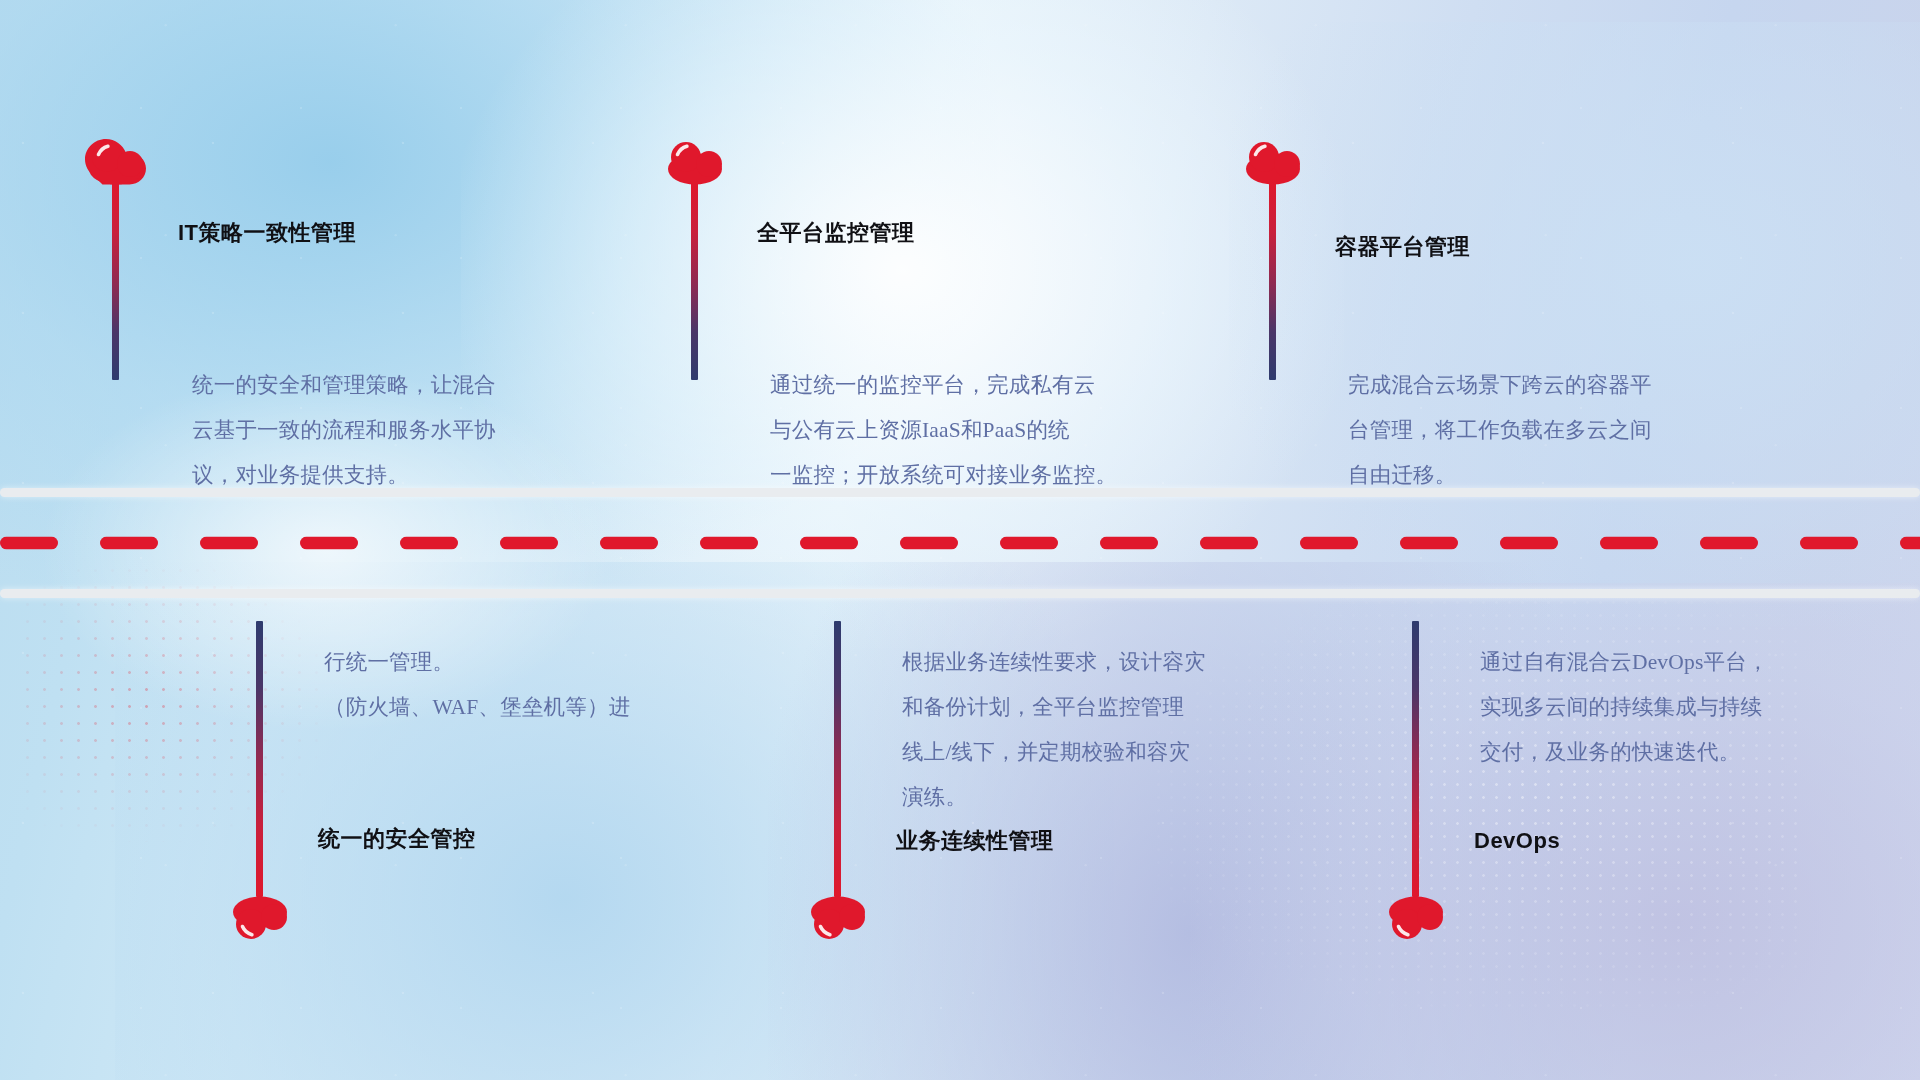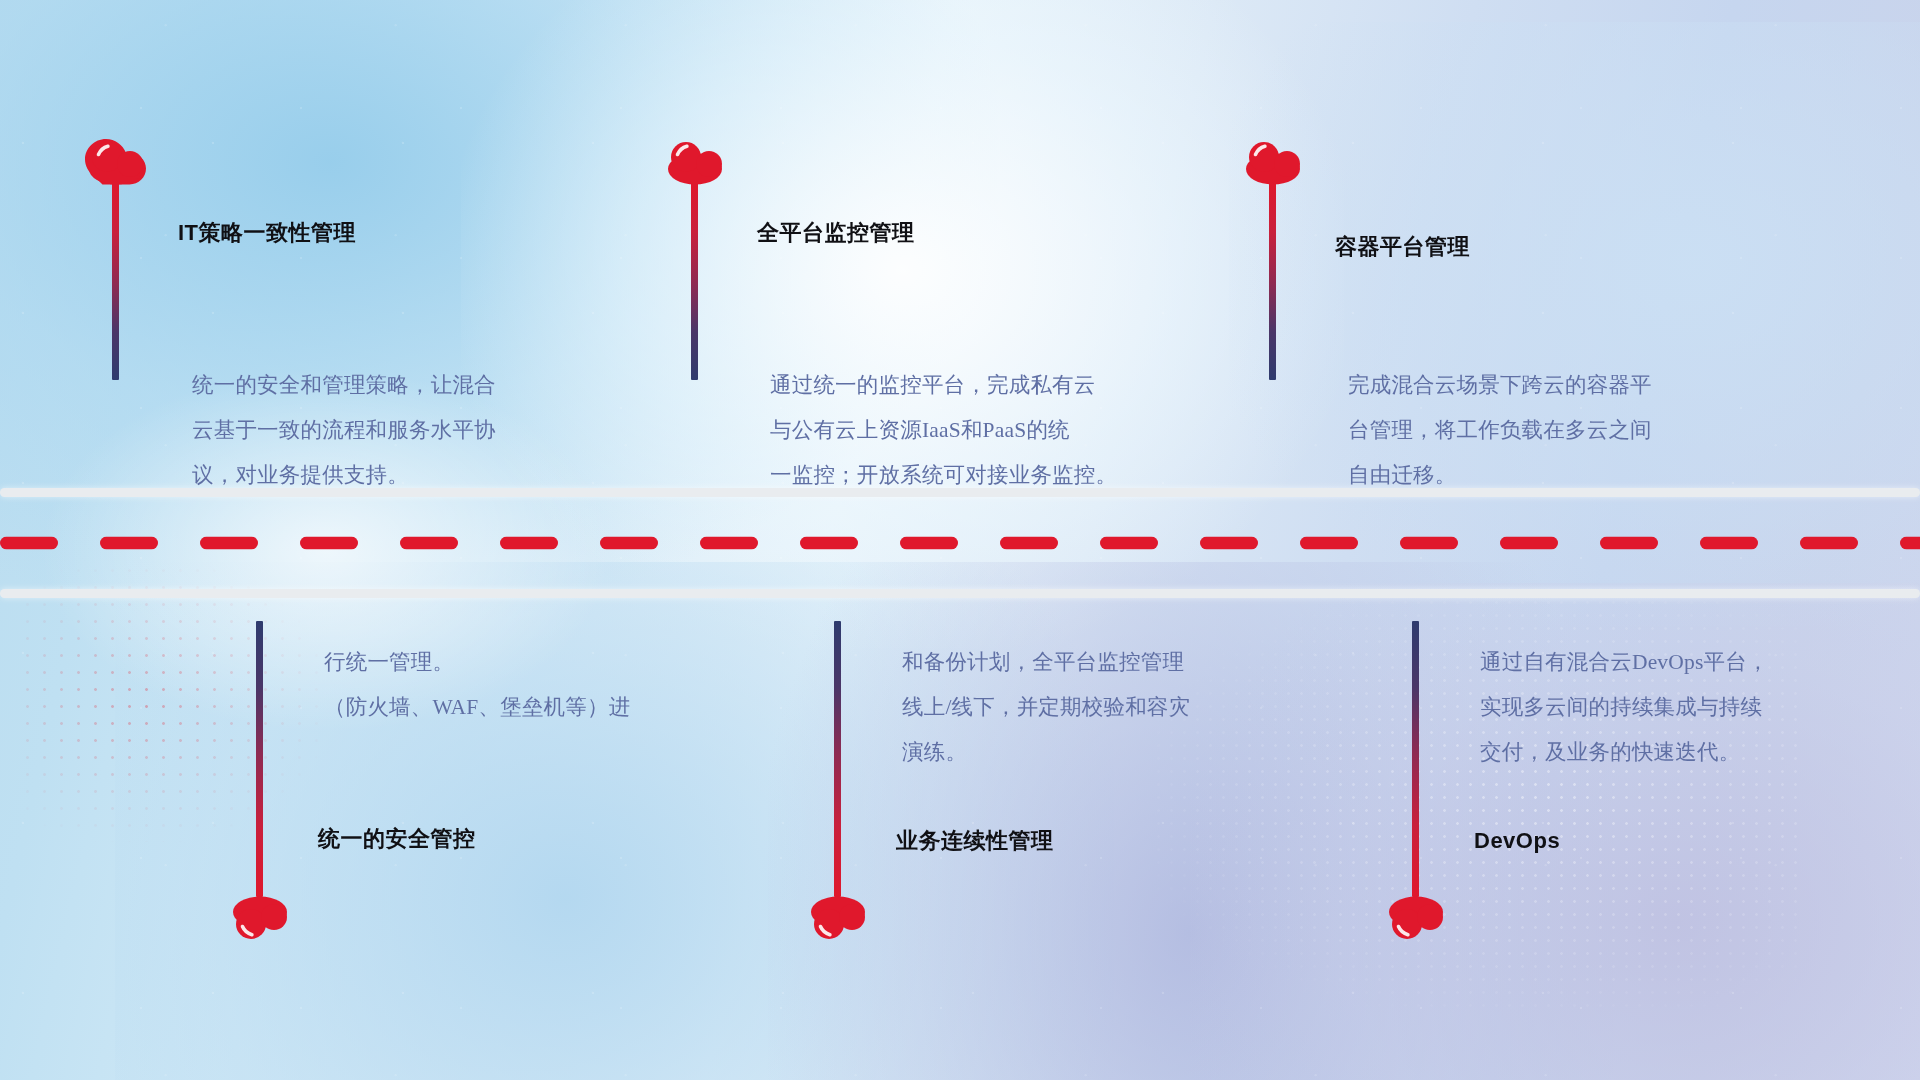--- a/index.html
+++ b/index.html
@@ -249,20 +249,21 @@
         <ellipse cx="31" cy="30" rx="27" ry="15.5" fill="#e0182c"></ellipse>
         <circle cx="22" cy="18" r="15" fill="#e0182c"></circle>
         <circle cx="45" cy="25" r="13" fill="#e0182c"></circle>
         <path d="M13.5 15.5c1.8-4.1 5.2-7 9.4-8.2" stroke="#ffffff" stroke-width="3.6" stroke-linecap="round" fill="none" opacity=".9"></path>
       </svg>
     </div>
   </div>
 
   <div class="col" style="left:0;">
     <div class="body" style="left:890px; top:36px; width:440px;">
+      <p>根据业务连续性要求，设计容灾</p>
       <p>和备份计划，全平台监控管理</p>
       <p>线上/线下，并定期校验和容灾</p>
       <p>演练。</p>
     </div>
     <div class="title" style="left:896px; top:232px;">业务连续性管理</div>
     <div class="stem stem-up" style="left:834px; top:23px; height:276px;"></div>
     <div class="cloud-wrap" style="left:807px; top:298px;">
       <svg class="cloud" viewBox="0 0 62 46" style="transform:scaleY(-1);">
         <ellipse cx="31" cy="30" rx="27" ry="15.5" fill="#e0182c"></ellipse>
         <circle cx="22" cy="18" r="15" fill="#e0182c"></circle>

